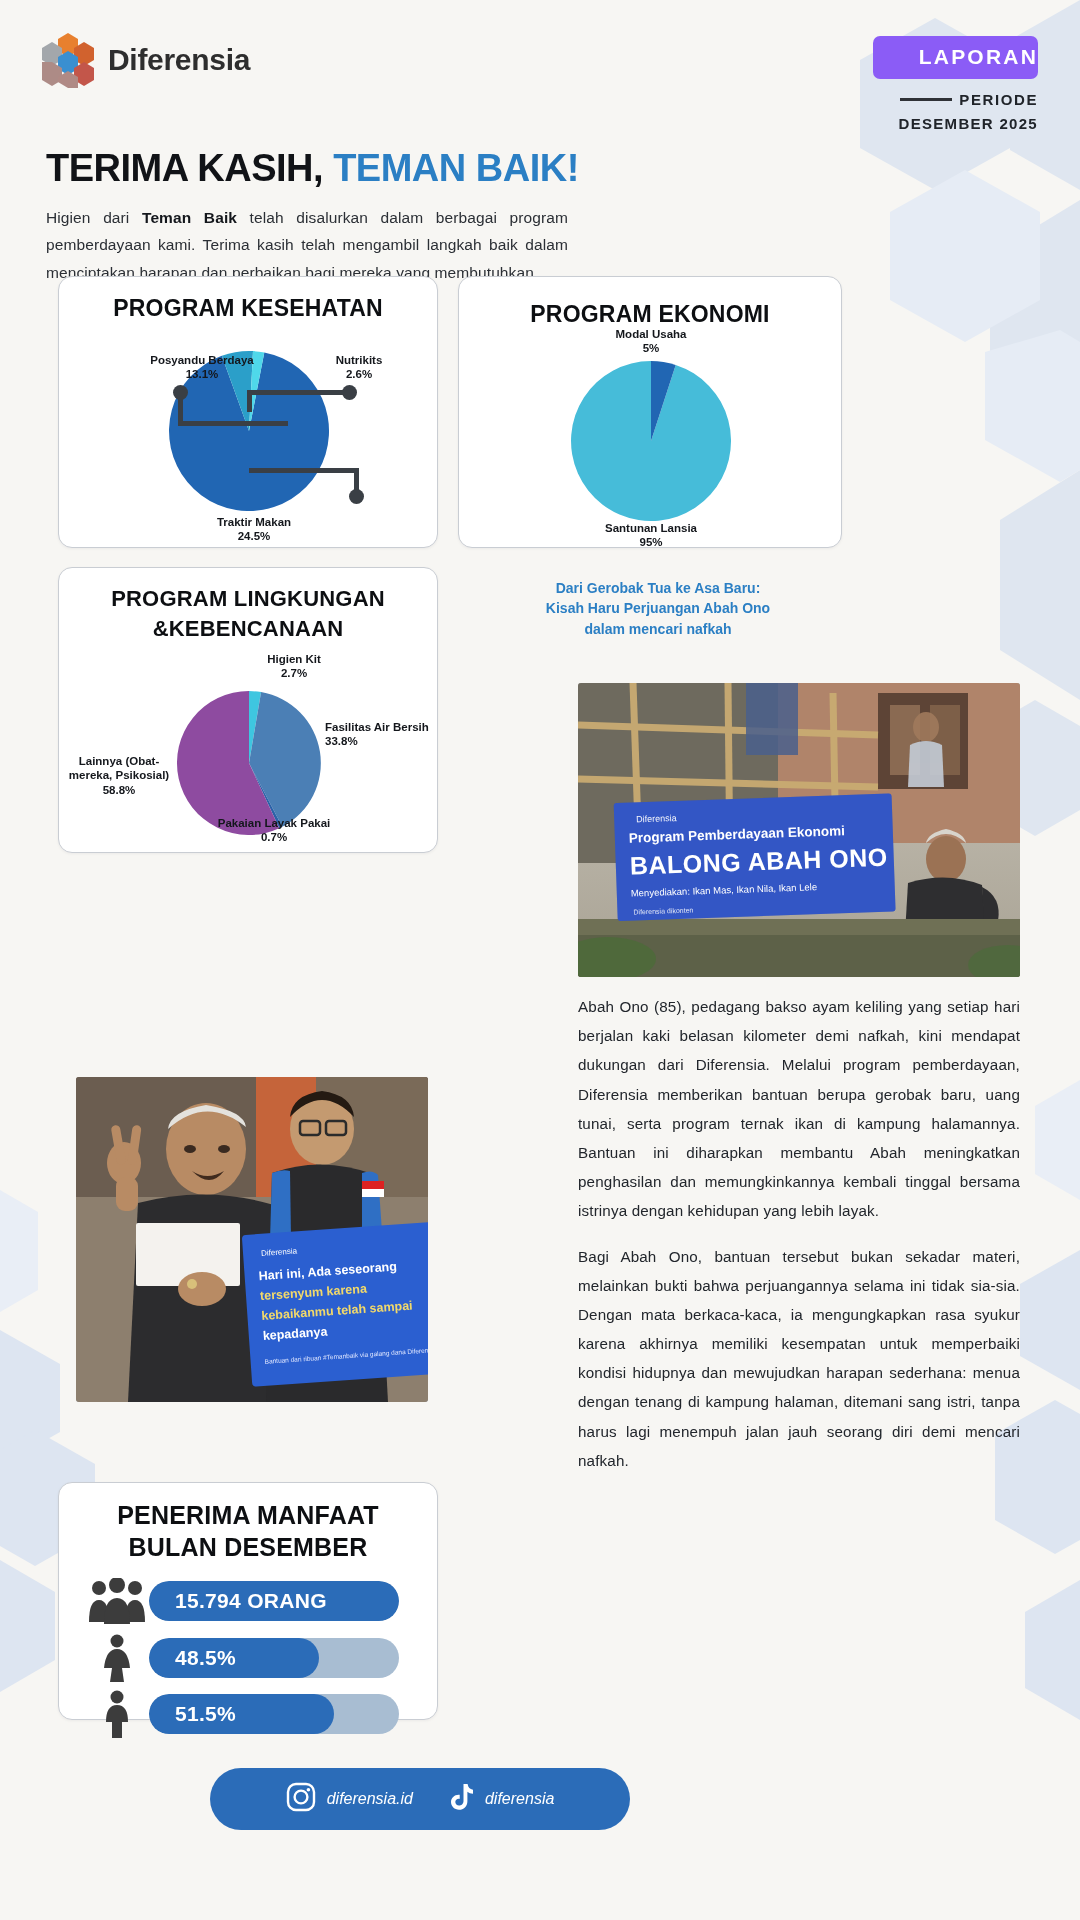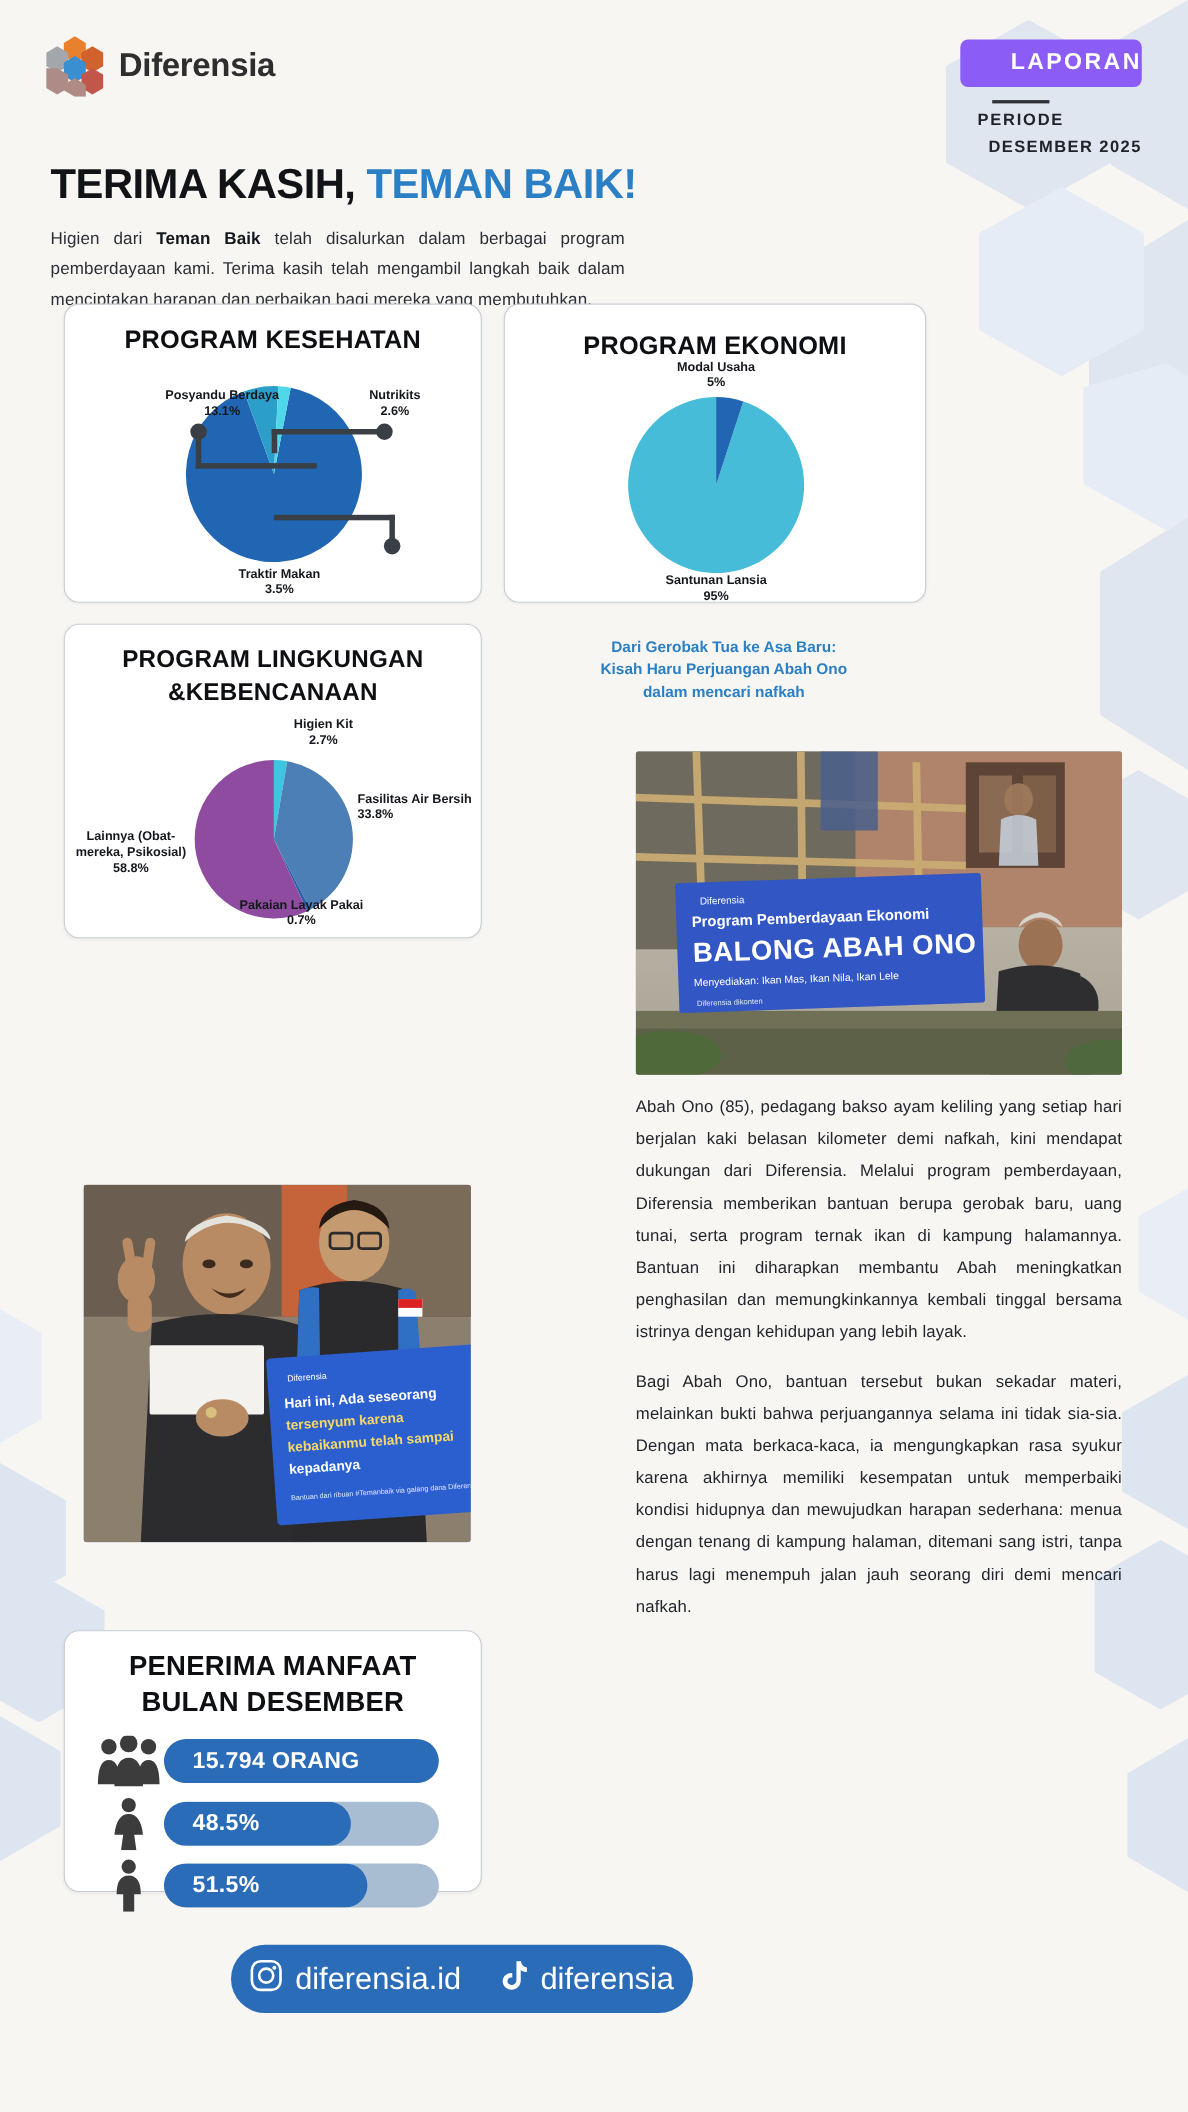--- a/index.html
+++ b/index.html
@@ -19,21 +19,21 @@
   .logo-wrap { position:absolute; left:42px; top:32px; display:flex; align-items:center; gap:14px; }
   .logo-mark { width:52px; height:56px; position:relative; }
   .logo-text { font-size:30px; font-weight:700; color:#2e2e2e; letter-spacing:-0.3px; }
 
   .report-block { position:absolute; right:42px; top:36px; text-align:center; width:220px; }
   .laporan-badge {
     background:#8b5cf6; color:#fff; font-weight:800; font-size:21px;
     letter-spacing:2.2px; padding:9px 0 10px; border-radius:7px; width:165px;
     margin-left:auto; text-align:right;
   }
-  .periode-row { display:flex; align-items:center; justify-content:flex-end; gap:7px; margin-top:12px;flex-direction:column; }
+  .periode-row { display:flex; align-items:center; justify-content:flex-end; gap:7px; margin-top:12px; }
   .periode-line { width:52px; height:3px; background:#2f3237; }
   .periode-lbl { font-size:15px; font-weight:800; letter-spacing:1.6px; color:#20242a; }
   .periode-date { font-size:15px; font-weight:800; letter-spacing:1.3px; color:#20242a; text-align:right; margin-top:7px; }
 
   
   .title-area { position:absolute; top:148px; left:46px; width:600px; }
   .big-title { font-size:38px; font-weight:800; letter-spacing:-0.5px; line-height:1.1; color:#111317; }
   .big-title .accent { color:#2b7fc4; }
   .intro {
     margin-top:14px; font-size:15.5px; line-height:1.78; color:#2b2f35;
@@ -80,21 +80,21 @@
     padding-left:26px; color:#fff; font-weight:800; font-size:21px; letter-spacing:0.3px;
     position:absolute; left:0; top:0;
   }
 
   
   .footer-bar {
     position:absolute; left:210px; top:1768px; width:420px; height:62px;
     background:#2b6cb8; border-radius:34px; display:flex; align-items:center;
     justify-content:center; gap:16px;
   }
-  .soc { display:flex; align-items:center; gap:11px; color:#fff; font-size:28px; font-weight:500; }
+  .soc { display:flex; align-items:center; gap:11px; color:#fff; font-size:16px; font-weight:500;font-style:italic; }
 </style>
 </head>
 <body>
 
 <svg class="bg-deco" width="1080" height="1920" viewBox="0 0 1080 1920">
   <rect width="1080" height="1920" fill="#f7f6f3"></rect>
   <g fill="#dfe6f0">
     <polygon points="1080,0 1080,190 1010,150 1010,40"></polygon>
     <polygon points="935,18 1010,60 1010,148 935,190 860,148 860,60"></polygon>
     <polygon points="1080,200 1080,440 990,385 990,255"></polygon>
@@ -185,21 +185,21 @@
     </div>
     <span class="dot" style="left:283px; top:108px;"></span>
     <span class="leader" style="left:188px; top:113px; width:100px; height:5px;"></span>
     <span class="leader" style="left:188px; top:113px; width:5px; height:22px;"></span>
 
     <span class="leader" style="left:190px; top:191px; width:110px; height:5px;"></span>
     <span class="leader" style="left:295px; top:191px; width:5px; height:26px;"></span>
     <span class="dot" style="left:290px; top:212px;"></span>
     <div class="lbl c" style="left:115px; top:238px; width:160px;">
       <div>Traktir Makan</div>
-      <div>3.5%</div>
+      <div>24.5%</div>
     </div>
   </div>
 
   <div class="card" style="left:458px; top:276px; width:384px; height:272px;">
     <div class="card-title" style="font-size:23px; margin-top:24px;">PROGRAM EKONOMI</div>
 
     <div class="lbl c" style="left:112px; top:50px; width:160px;">
       <div>Modal Usaha</div>
       <div>5%</div>
     </div>

